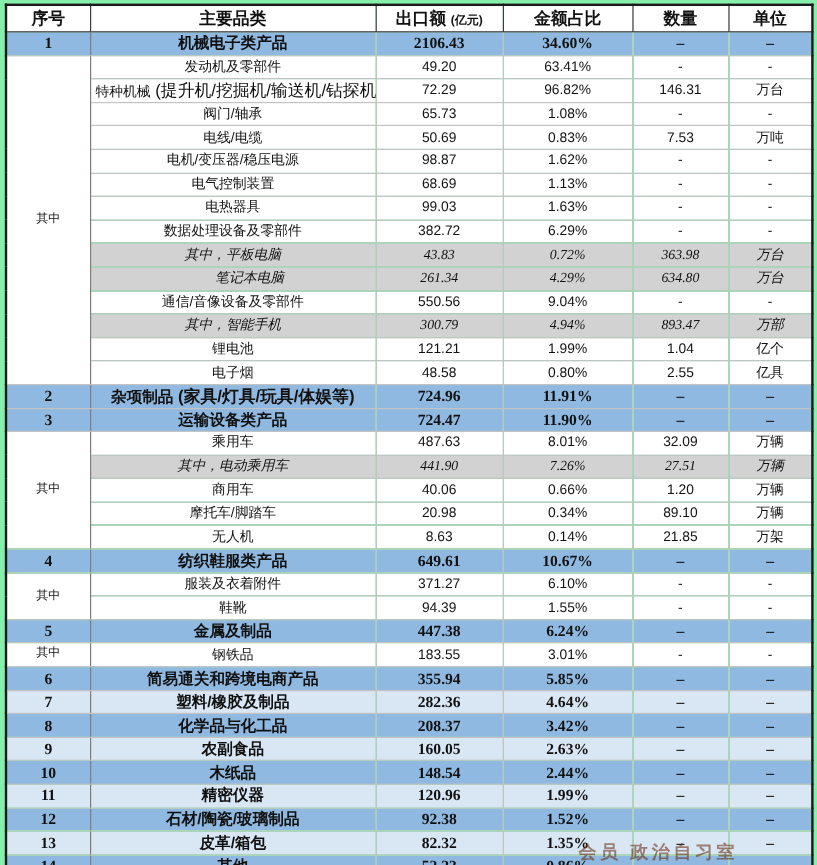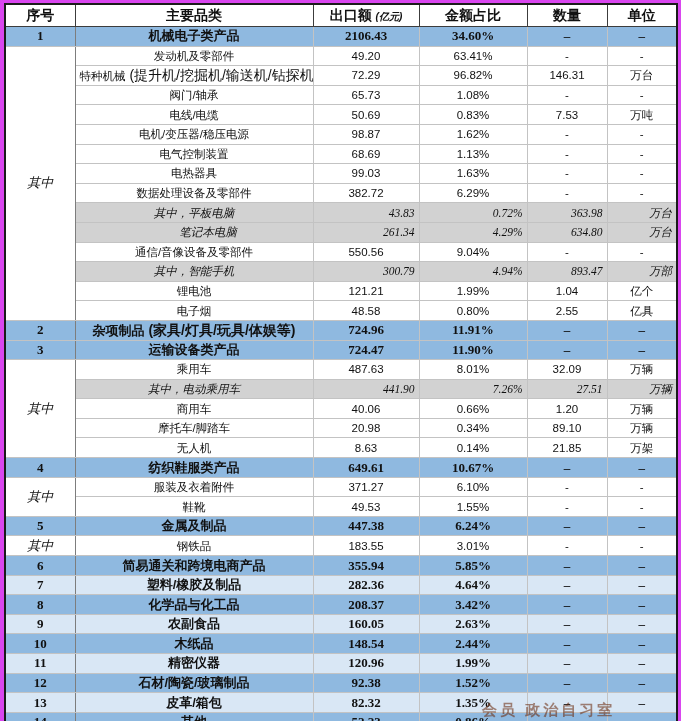--- a/index.html
+++ b/index.html
@@ -1,70 +1,70 @@
 <!DOCTYPE html>
 <html style="--cat: #8fb9e0; --catlight: #d9e7f5; --sub: #d2d2d2; --total: #c55a11;"><head>
 <meta charset="utf-8">
 <style>
   html,body{margin:0;padding:0;background:#ffffff;}
   .page{
     position:relative;
     width:681px;height:721px;
     overflow:hidden;
-    background:#d946ef;
+    background:#86efac;
     font-family:"Liberation Sans",sans-serif;
     color:#111;
   }
   table.export{
     border-collapse:collapse;
     table-layout:fixed;
     width:672px;
     margin:3px 0 0 4px;
     border:2px solid #1b1b1b;
   }
   thead th{
     border:1px solid #3c3c3c;
     font-size:14px;
     font-weight:bold;
     height:21px;
     padding:0 2px;
     text-align:center;
     background:#ffffff;
     white-space:nowrap;
   }
-  thead th .unitnote{font-size:10px;font-weight:bold;font-style:italic;}
+  thead th .unitnote{font-size:10px;font-weight:bold;}
   td{
     border:1px solid #c3c3c3;
     height:18.6px;
     padding:0 4px;
     line-height:1.05;
     font-size:11.5px;
     white-space:nowrap;
     overflow:hidden;
   }
   td.c-no{
     text-align:center;
     border-right:1px solid #7d7d7d;
     font-family:"Liberation Serif",serif;
     font-size:13px;
   }
-  td.c-no.qz{font-family:"Liberation Sans",sans-serif;font-size:13px;font-style:italic;}
+  td.c-no.qz{font-family:"Liberation Sans",sans-serif;font-size:10px;}
   td.c-cat{text-align:center;}
   td.c-cat .note{font-size:14px;margin-top:16px;}
   td.c-cat.indent{padding-left:32px;}
   td.c-num{text-align:center;}
   
   tr.s-cat, tr.s-catLight{font-weight:bold;}
   tr.s-cat td, tr.s-catLight td{font-size:13px;}
   tr.s-cat td.c-num, tr.s-catLight td.c-num{font-family:"Liberation Serif",serif;}
   tr.s-cat{background:var(--cat,#8fb9e0);}
   tr.s-catLight{background:var(--catlight,#d9e7f5);}
   tr.s-detail{background:#ffffff;}
   tr.s-sub{background:var(--sub,#d2d2d2);font-style:italic;}
-  tr.s-sub td.c-num{font-family:"Liberation Serif",serif;text-align:right;}
+  tr.s-sub td.c-num{font-family:"Liberation Serif",serif;}
   .watermark{
     position:absolute;
     left:482px;top:701px;
     font-size:15px;
     font-weight:bold;
     letter-spacing:3px;
     color:rgba(104,36,6,0.55);
     white-space:nowrap;
     pointer-events:none;
   }
@@ -266,21 +266,21 @@
         <tr class="s-detail">
           <td class="c-no qz" rowspan="2">其中</td>
           <td class="c-cat"><span>服装及衣着附件</span></td>
           <td class="c-num">371.27</td>
           <td class="c-num">6.10%</td>
           <td class="c-num">-</td>
           <td class="c-num">-</td>
         </tr>
         <tr class="s-detail">
           <td class="c-cat"><span>鞋靴</span></td>
-          <td class="c-num">49.53</td>
+          <td class="c-num">94.39</td>
           <td class="c-num">1.55%</td>
           <td class="c-num">-</td>
           <td class="c-num">-</td>
         </tr>
         <tr class="s-cat">
           <td class="c-no">5</td>
           <td class="c-cat"><span>金属及制品</span></td>
           <td class="c-num">447.38</td>
           <td class="c-num">6.24%</td>
           <td class="c-num">–</td>

